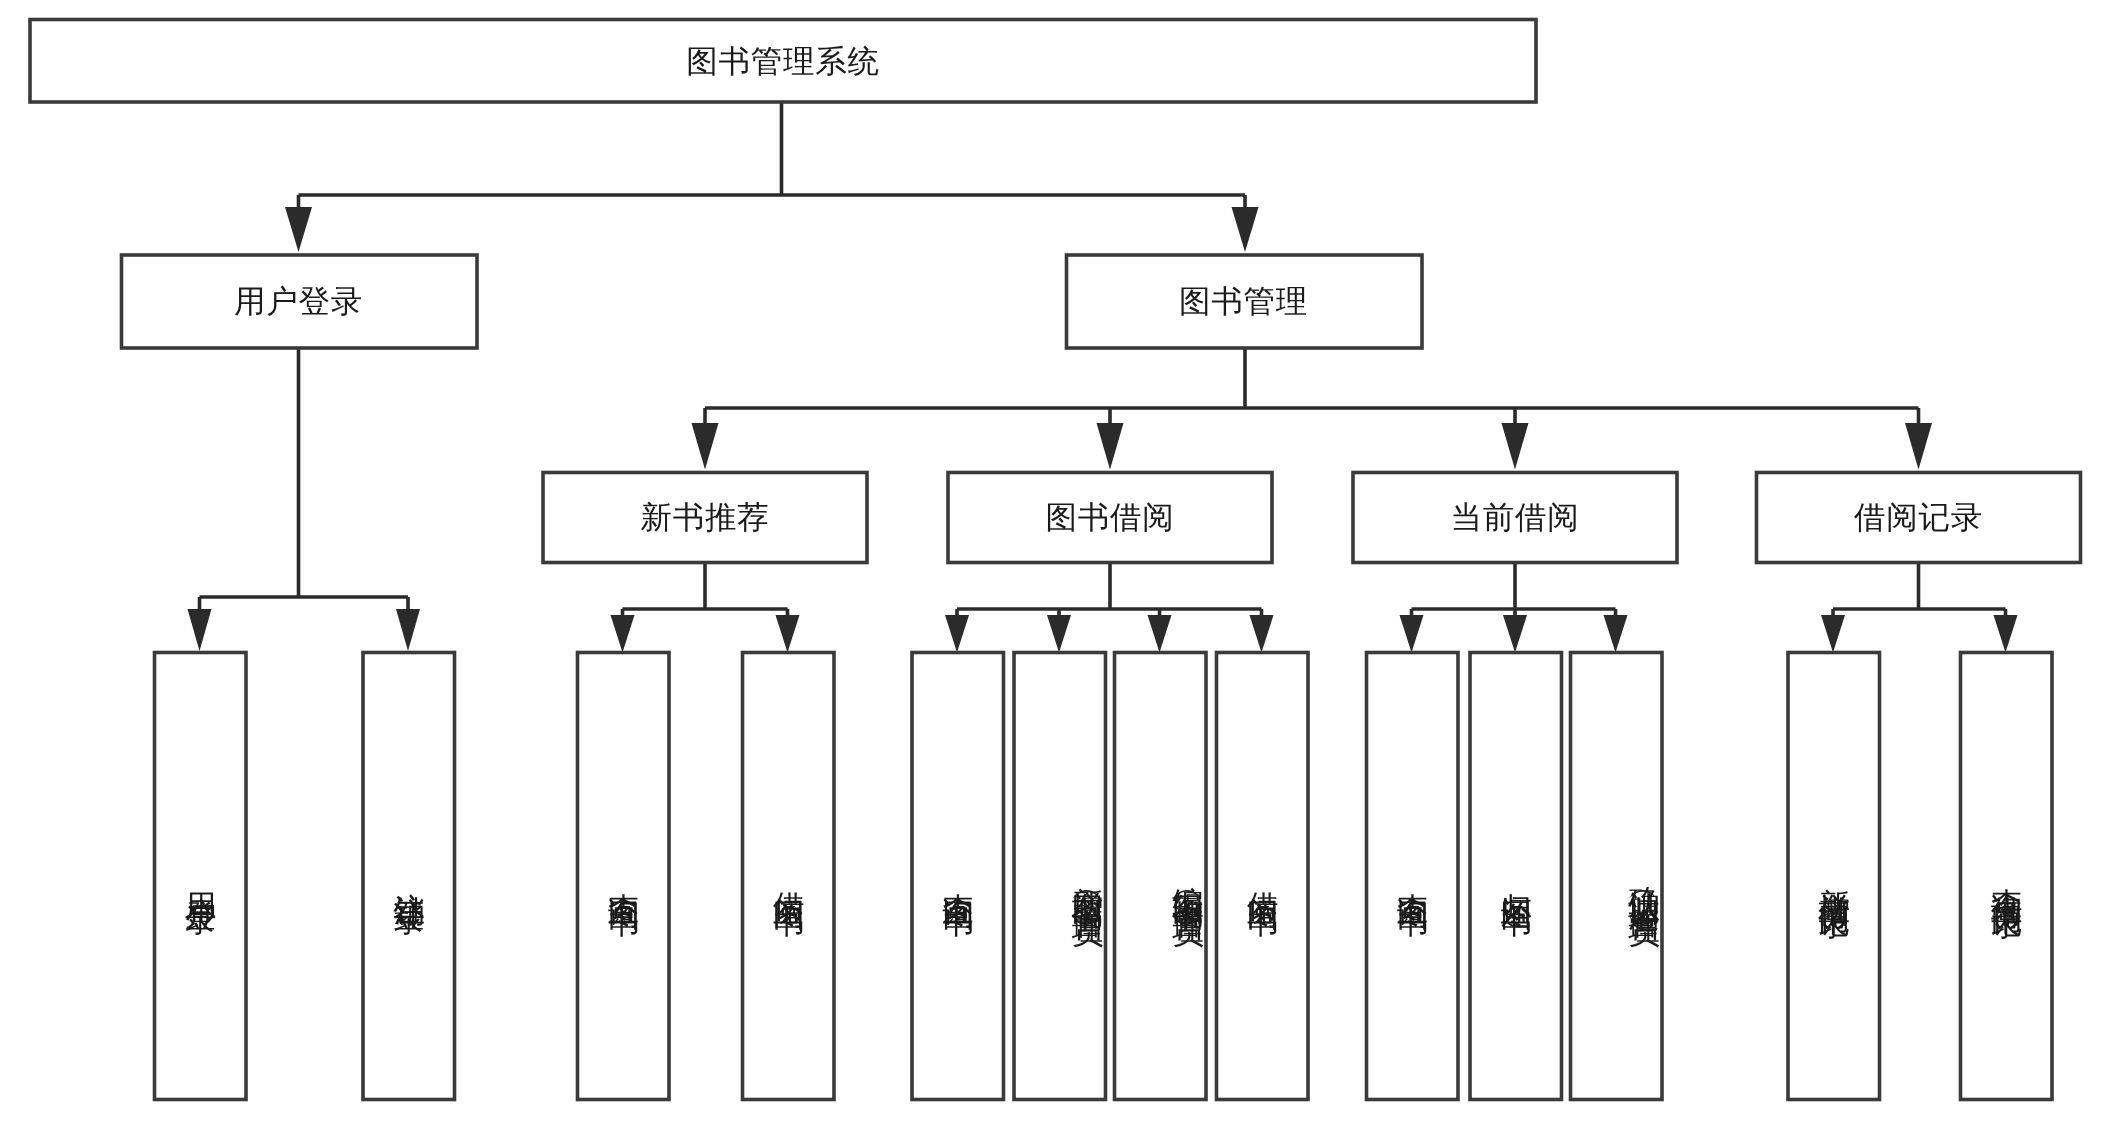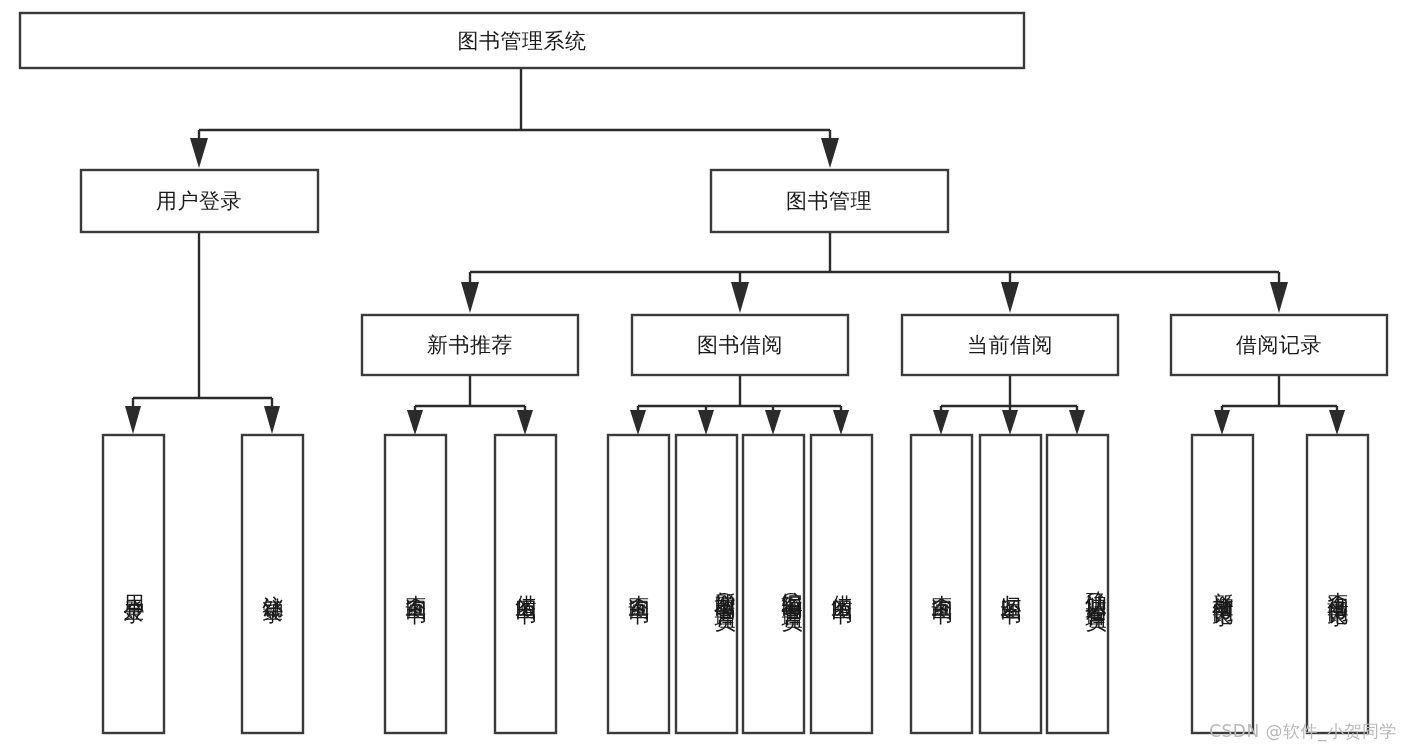--- a/index.html
+++ b/index.html
@@ -223,14 +223,13 @@
   <div class="leaf-label" style="left:743px; top:435px; width:61px; height:298px; align-items:flex-start; padding-top:6px; box-sizing:border-box;">编辑图书（管理员）</div>
   <div class="leaf-label" style="left:811px; top:435px; width:61px; height:298px;">借阅图书</div>
 
   <div class="leaf-label" style="left:911px; top:435px; width:61px; height:298px;">查询图书</div>
   <div class="leaf-label" style="left:980px; top:435px; width:61px; height:298px;">归还图书</div>
   <div class="leaf-label" style="left:1047px; top:435px; width:61px; height:298px; align-items:flex-start; padding-top:6px; box-sizing:border-box;">确认归还（管理员）</div>
 
   <div class="leaf-label" style="left:1192px; top:435px; width:61px; height:298px;">新增借阅记录</div>
   <div class="leaf-label" style="left:1307px; top:435px; width:61px; height:298px;">查询借阅记录</div>
 
-  <div class="watermark">CSDN @软件_小贺同学</div>
 </div>
 
 </body></html>

